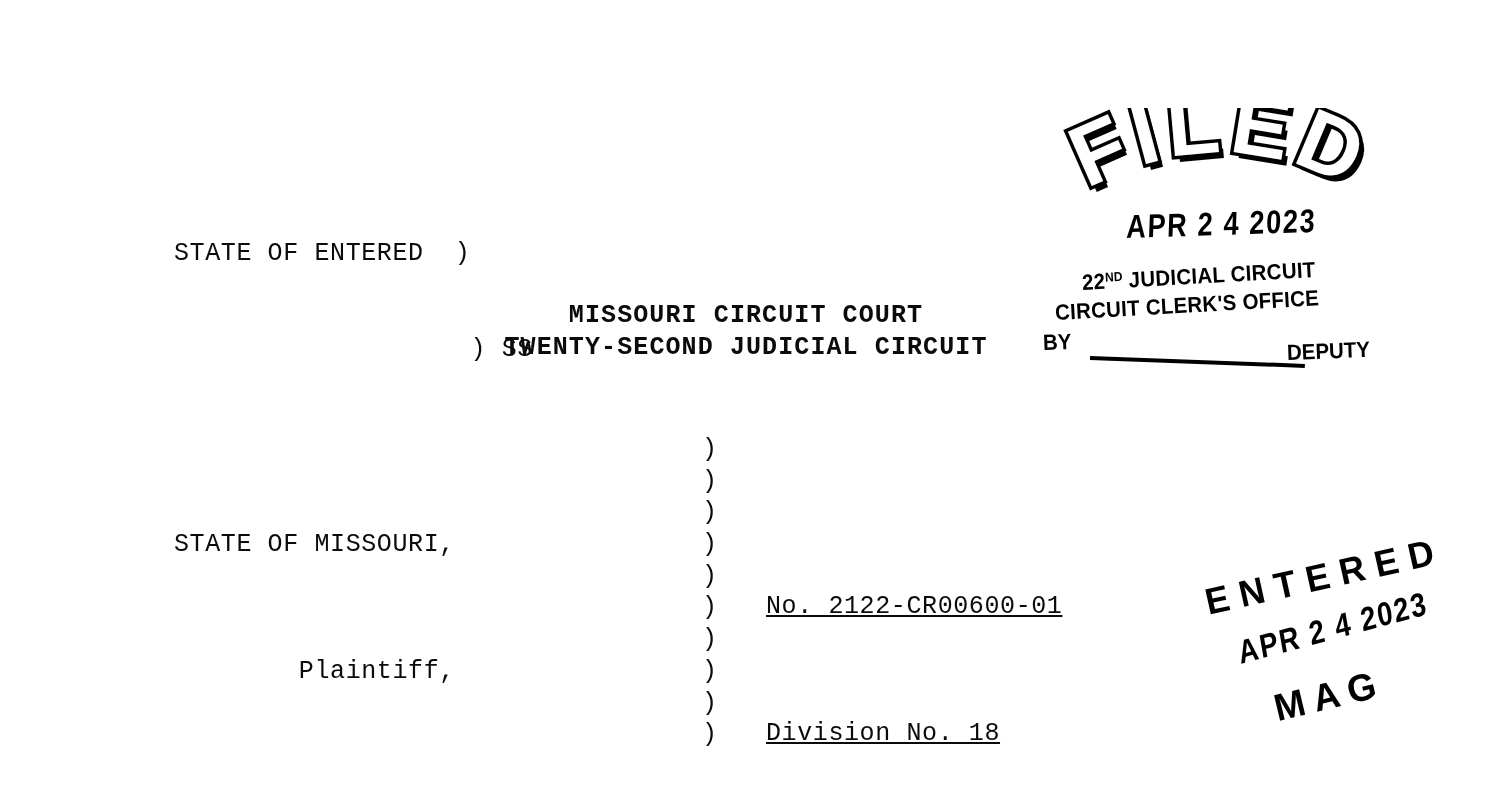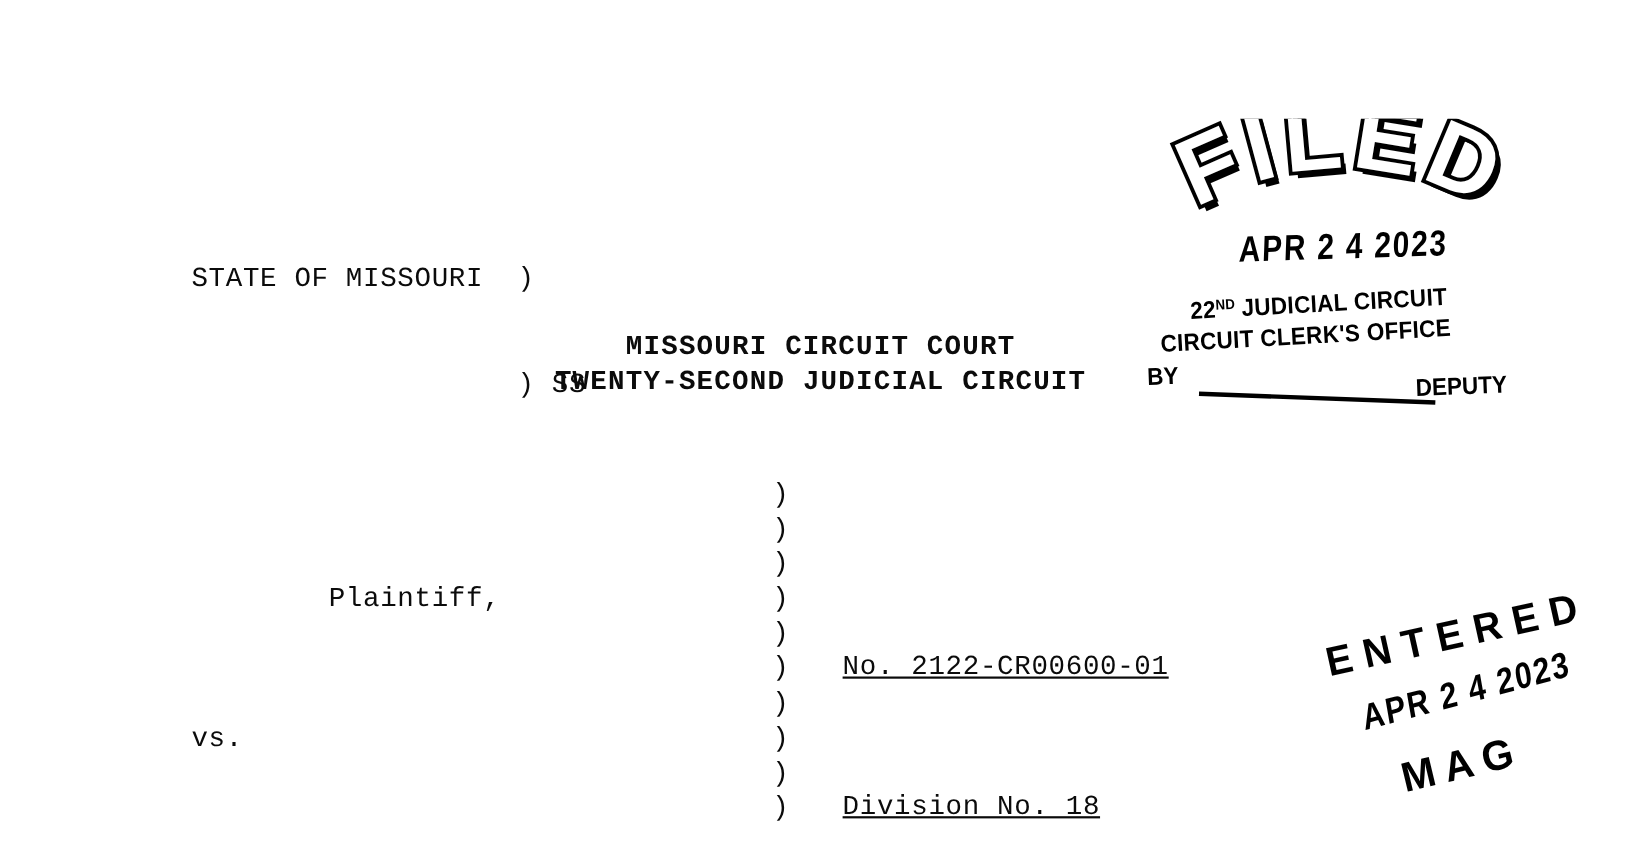--- a/index.html
+++ b/index.html
@@ -197,30 +197,31 @@
     transform: scaleX(0.97) rotate(-1deg);
     transform-origin: left top;
   }
 </style>
 </head>
 <body>
 
 <div id="page">
 
   <div class="tw" id="venue-block">
-    <span class="vline">STATE OF MISSOURI  )</span>
+    <span class="vline">STATE OF ENTERED  )</span>
     <span class="vline">                   ) SS</span>
   </div>
 
   <div class="tw tw-bold" id="court-title">
     <span class="tline">MISSOURI CIRCUIT COURT</span>
     <span class="tline">TWENTY-SECOND JUDICIAL CIRCUIT</span>
   </div>
 
   <div class="tw" id="caption-parties">
+    <span class="cline">STATE OF MISSOURI,</span>
     <span class="cline">        Plaintiff,</span>
     <span class="cline">vs.</span>
     
     
   </div>
 
   <div class="tw" id="caption-parens"><span class="pline">)</span><span class="pline">)</span><span class="pline">)</span><span class="pline">)</span><span class="pline">)</span><span class="pline">)</span><span class="pline">)</span><span class="pline">)</span><span class="pline">)</span><span class="pline">)</span></div>
 
   <div class="tw" id="caption-case">
     <span class="kline">No. 2122-CR00600-01</span>

